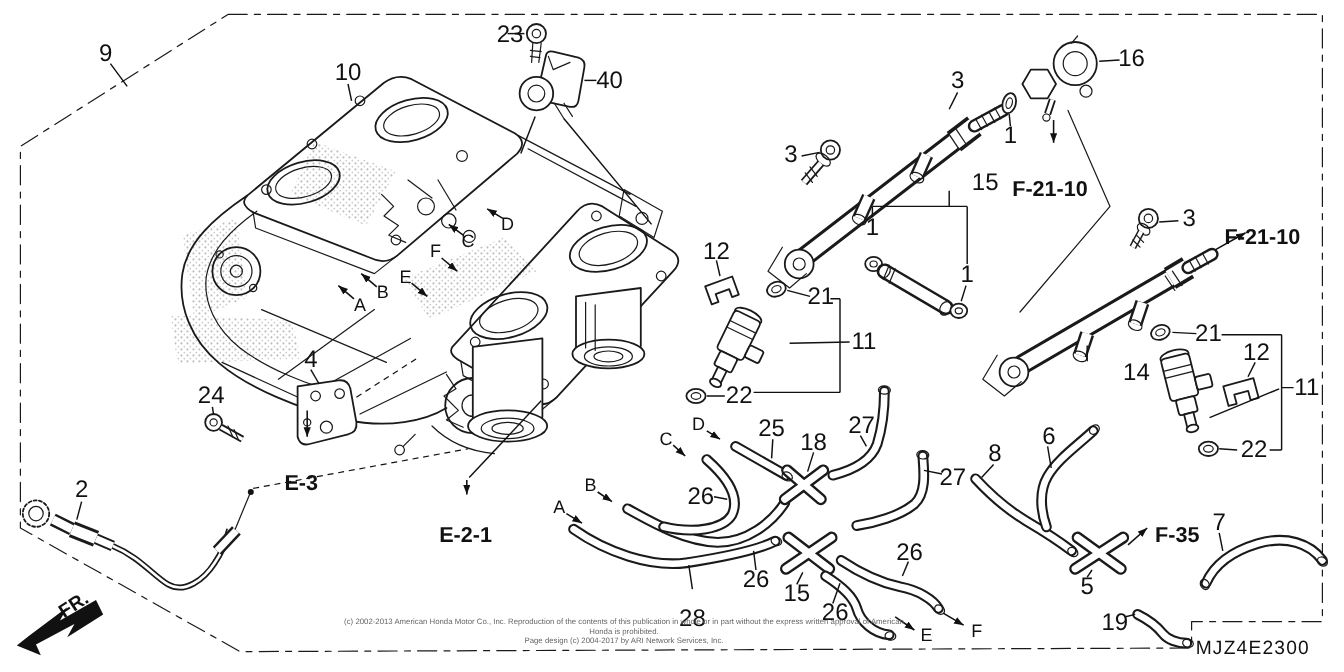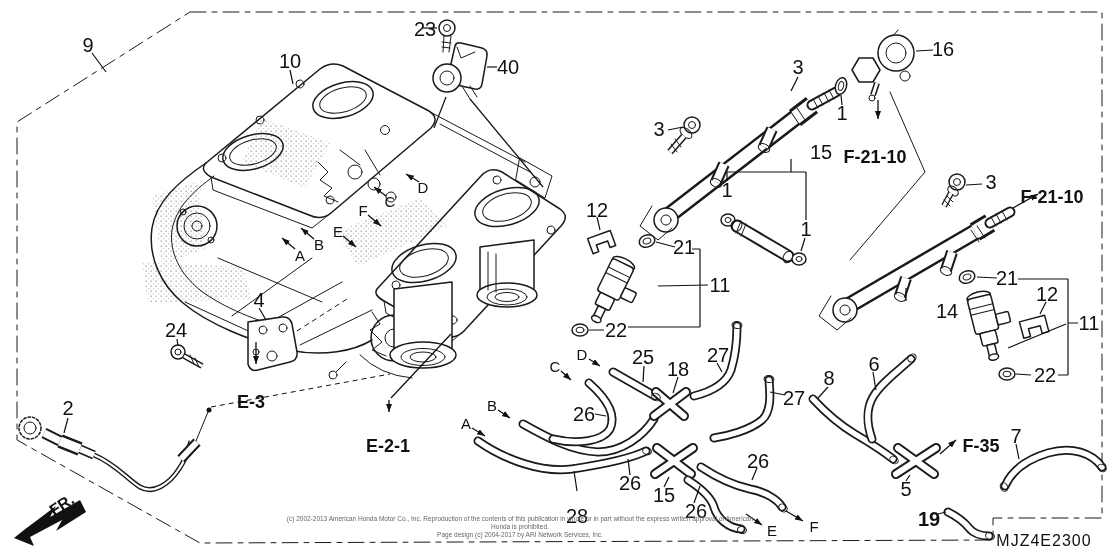--- a/index.html
+++ b/index.html
@@ -410,21 +410,21 @@
       <span class="lbl num" style="left: 584px; top: 414px;">26</span>
       <span class="lbl num" style="left: 630px; top: 483px;">26</span>
       <span class="lbl num" style="left: 577px; top: 516px;">28</span>
       <span class="lbl num" style="left: 664px; top: 495px;">15</span>
       <span class="lbl num" style="left: 696px; top: 511px;">26</span>
       <span class="lbl num" style="left: 758px; top: 461px;">26</span>
       <span class="lbl num" style="left: 829px; top: 378px;">8</span>
       <span class="lbl num" style="left: 874px; top: 364px;">6</span>
       <span class="lbl num" style="left: 1016px; top: 436px;">7</span>
       <span class="lbl num" style="left: 906px; top: 489px;">5</span>
-      <span class="lbl num" style="left: 929px; top: 519px; font-weight: bold;">19</span>
+      <span class="lbl num" style="left: 929px; top: 519px;">19</span>
       <span class="lbl ref" style="left: 875px; top: 137px;">F-21-10</span>
       <span class="lbl ref" style="left: 1052px; top: 177px;">F-21-10</span>
       <span class="lbl ref" style="left: 251px; top: 382px;">E-3</span>
       <span class="lbl ref" style="left: 388px; top: 426px;">E-2-1</span>
       <span class="lbl ref" style="left: 981px; top: 426px;">F-35</span>
       <span class="lbl letter" style="left: 300px; top: 255px;">A</span>
       <span class="lbl letter" style="left: 319px; top: 244px;">B</span>
       <span class="lbl letter" style="left: 390px; top: 201px;">C</span>
       <span class="lbl letter" style="left: 423px; top: 187px;">D</span>
       <span class="lbl letter" style="left: 338px; top: 231px;">E</span>

